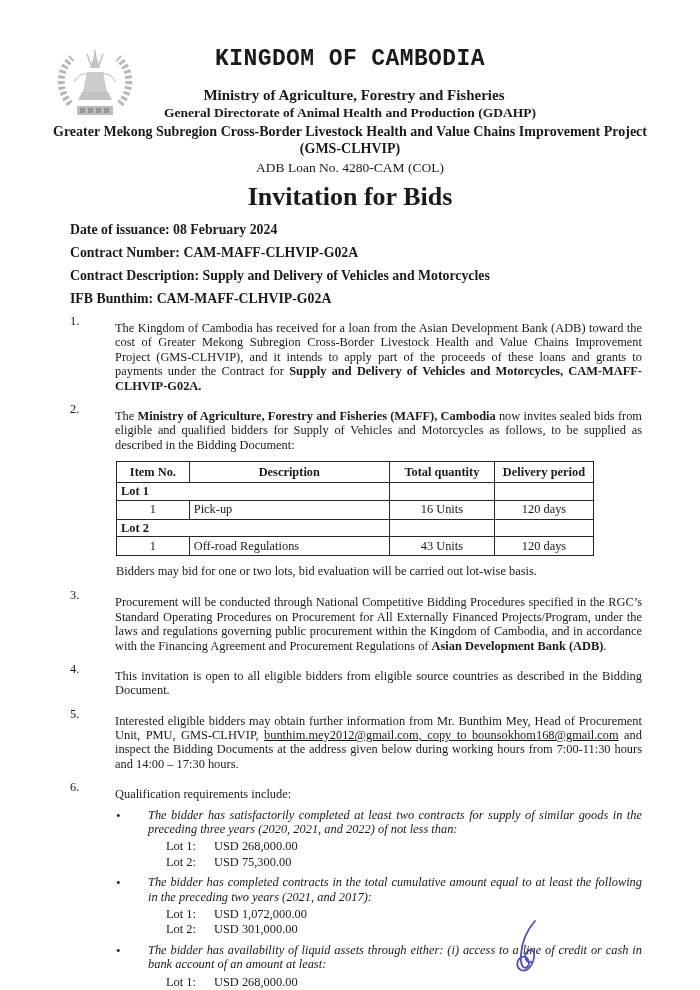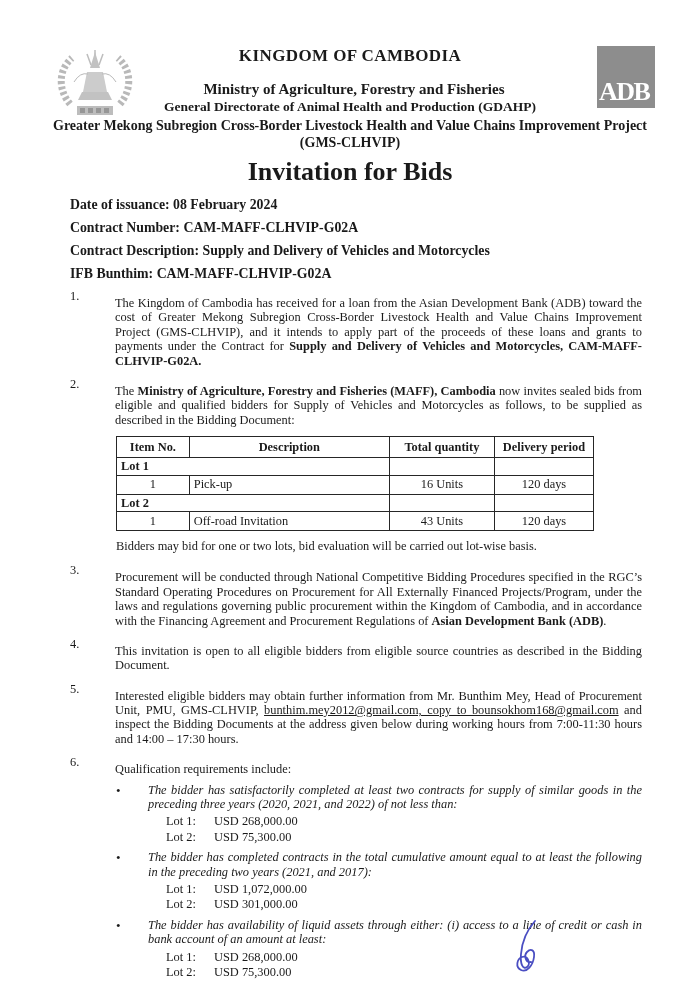--- a/index.html
+++ b/index.html
@@ -9,21 +9,21 @@
   }
   
   .emblem{position:absolute;left:50px;top:42px;width:90px;height:80px;}
   .adb-logo{
     position:absolute;left:597px;top:46px;width:58px;height:62px;background:#8d8d8d;
     color:#fff;display:flex;align-items:flex-end;justify-content:flex-start;
     font-size:26px;font-weight:600;letter-spacing:-1.5px;line-height:1;
     padding:0 0 3px 2px;box-sizing:border-box;
   }
   .header{text-align:center;padding-top:46px;}
-  .kingdom{font-size:17px;font-weight:bold;letter-spacing:.4px;}
+  .kingdom{font-size:23px;font-weight:bold;letter-spacing:.4px;font-family:Liberation Mono, monospace;}
   .ministry{font-size:15px;font-weight:bold;margin-top:15px;padding-left:8px;}
   .directorate{font-size:13.5px;font-weight:bold;margin-top:1px;}
   .project{font-size:14px;font-weight:bold;margin:3px 45px 0 45px;line-height:1.18;}
   .loan{font-size:13.5px;margin-top:3px;}
   .doc-title{font-size:26px;font-weight:bold;margin:6px 0 0 0;}
   
   .content{margin:10px 58px 0 70px;font-size:12.4px;line-height:1.16;}
   .detail{font-size:13.8px;font-weight:bold;margin-bottom:7px;}
   .para{display:flex;margin-bottom:9px;}
   .para .num{flex:0 0 45px;}
@@ -71,29 +71,27 @@
       <path d="M24,40 q6,-10 14,-8" stroke="#b9b9b9" fill="none"></path>
       <path d="M66,40 q-6,-10 -14,-8" stroke="#b9b9b9" fill="none"></path>
       <rect x="27" y="64" width="36" height="9" fill="#bdbdbd"></rect>
       <rect x="30" y="66" width="5" height="5" fill="#969696"></rect>
       <rect x="38" y="66" width="5" height="5" fill="#969696"></rect>
       <rect x="46" y="66" width="5" height="5" fill="#969696"></rect>
       <rect x="54" y="66" width="5" height="5" fill="#969696"></rect>
     </svg>
   </div>
 
-  <div class="adb-logo">
-    <span>ADB</span>
-  </div>
 
   <div class="header">
     <div class="kingdom">KINGDOM OF CAMBODIA</div>
     <div class="ministry">Ministry of Agriculture, Forestry and Fisheries</div>
     <div class="directorate">General Directorate of Animal Health and Production (GDAHP)</div>
     <div class="project">Greater Mekong Subregion Cross-Border Livestock Health and Value Chains Improvement Project (GMS-CLHVIP)</div>
+    <div class="loan">ADB Loan No. 4280-CAM (COL)</div>
     <div class="doc-title">Invitation for Bids</div>
   </div>
 
   <div class="content">
 
     <div class="detail">Date of issuance: 08 February 2024</div>
     <div class="detail">Contract Number: CAM-MAFF-CLHVIP-G02A</div>
     <div class="detail">Contract Description: Supply and Delivery of Vehicles and Motorcycles</div>
     <div class="detail">IFB Bunthim: CAM-MAFF-CLHVIP-G02A</div>
 
@@ -128,21 +126,21 @@
           <td class="cell-qty">16 Units</td>
           <td class="cell-period">120 days</td>
         </tr>
         <tr>
           <td class="lot-cell" colspan="2">Lot 2</td>
           <td class="cell-qty"></td>
           <td class="cell-period"></td>
         </tr>
         <tr>
           <td class="cell-item">1</td>
-          <td class="cell-desc">Off-road Invitation</td>
+          <td class="cell-desc">Off-road Regulations</td>
           <td class="cell-qty">43 Units</td>
           <td class="cell-period">120 days</td>
         </tr>
       </tbody>
     </table>
 
     <div class="note">Bidders may bid for one or two lots, bid evaluation will be carried out lot-wise basis.</div>
 
     <div class="para">
       <span class="num">3.</span>

